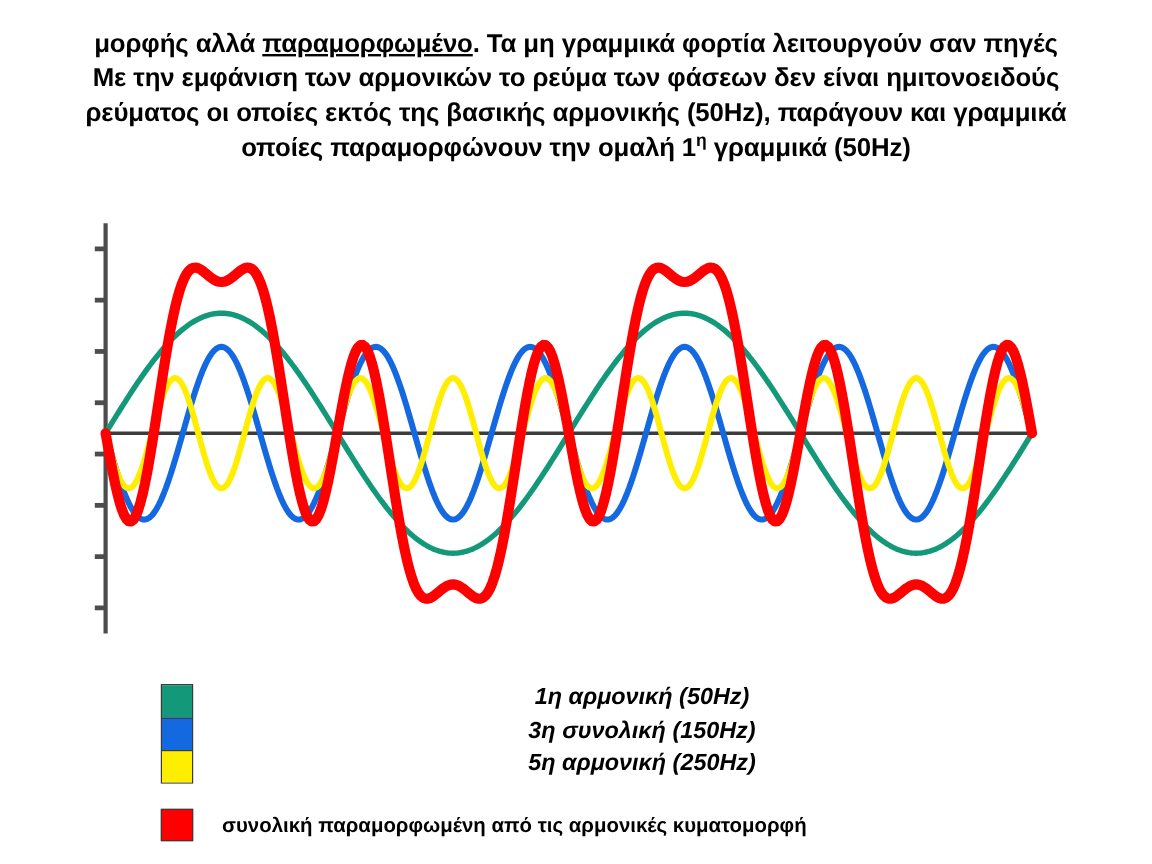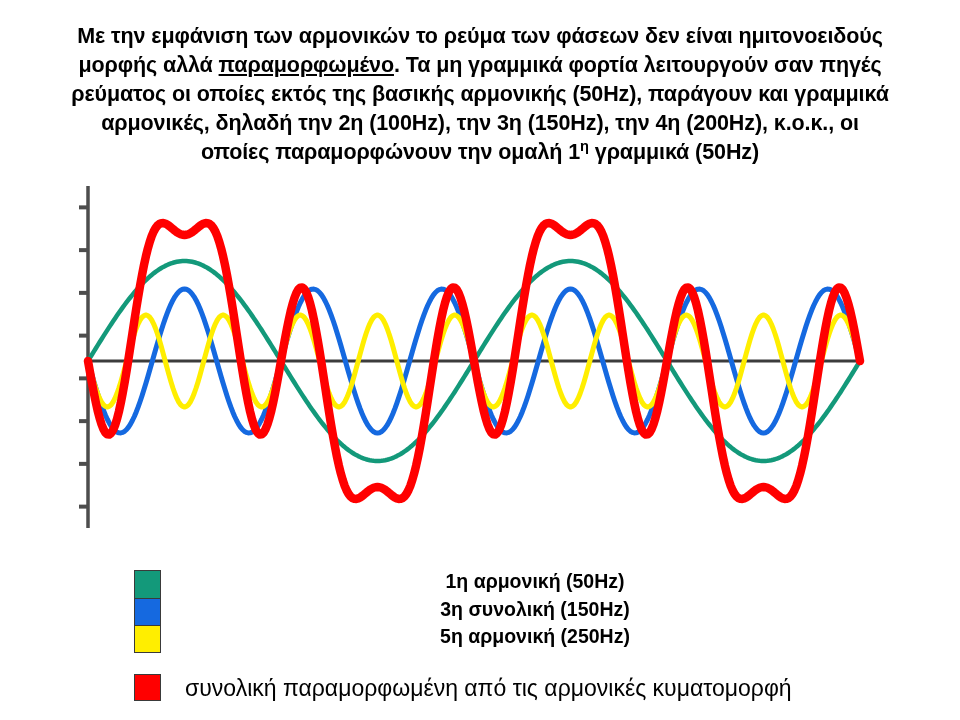--- a/index.html
+++ b/index.html
@@ -78,20 +78,21 @@
   }
   .swatch-cell + .swatch-cell {
     border-top: 1px solid #3a3a3a;
   }
   #legend-labels {
     position: absolute;
     left: 270px;
     top: 8px;
     width: 530px;
     text-align: center;
+    font-style: italic;
   }
   .legend-label {
     font-size: 19.5px;
     font-weight: bold;
     line-height: 27.5px;
     white-space: nowrap;
   }
   #legend-total-row {
     position: absolute;
     left: 0;
@@ -105,34 +106,33 @@
     top: 6px;
     width: 27px;
     height: 27px;
     border: 1px solid #3a3a3a;
     box-sizing: border-box;
   }
   #legend-total-label {
     position: absolute;
     left: 185px;
     top: 8px;
-    font-size: 23px;
-    font-weight: normal;
+    font-size: 17px;
+    font-weight: bold;
     line-height: 24px;
     white-space: nowrap;
   }
 </style>
 </head>
 <body>
 
 <div id="title-block">
+  <div class="title-line"><span>μορφής αλλά </span><span class="underlined">παραμορφωμένο</span><span>. Τα μη γραμμικά φορτία λειτουργούν σαν πηγές</span></div>
   <div class="title-line">Με την εμφάνιση των αρμονικών το ρεύμα των φάσεων δεν είναι ημιτονοειδούς</div>
-  <div class="title-line"><span>μορφής αλλά </span><span class="underlined">παραμορφωμένο</span><span>. Τα μη γραμμικά φορτία λειτουργούν σαν πηγές</span></div>
   <div class="title-line">ρεύματος οι οποίες εκτός της βασικής αρμονικής (50Ηz), παράγουν και γραμμικά</div>
-  <div class="title-line">αρμονικές, δηλαδή την 2η  (100Ηz), την 3η  (150Ηz), την 4η (200Ηz), κ.ο.κ., οι</div>
   <div class="title-line"><span>οποίες παραμορφώνουν την ομαλή 1</span><sup>η</sup><span> γραμμικά (50Ηz)</span></div>
 </div>
 
 <div id="chart-area">
   <svg id="chart-svg" width="960" height="370" viewBox="0 0 960 370">
     <g id="axes-group">
         <line x1="88" y1="10" x2="88" y2="352" stroke="#4d4d4d" stroke-width="3.5"></line>
         <line x1="79" y1="31.375" x2="89" y2="31.375" stroke="#4d4d4d" stroke-width="4"></line>
         <line x1="79" y1="74.125" x2="89" y2="74.125" stroke="#4d4d4d" stroke-width="4"></line>
         <line x1="79" y1="116.875" x2="89" y2="116.875" stroke="#4d4d4d" stroke-width="4"></line>

